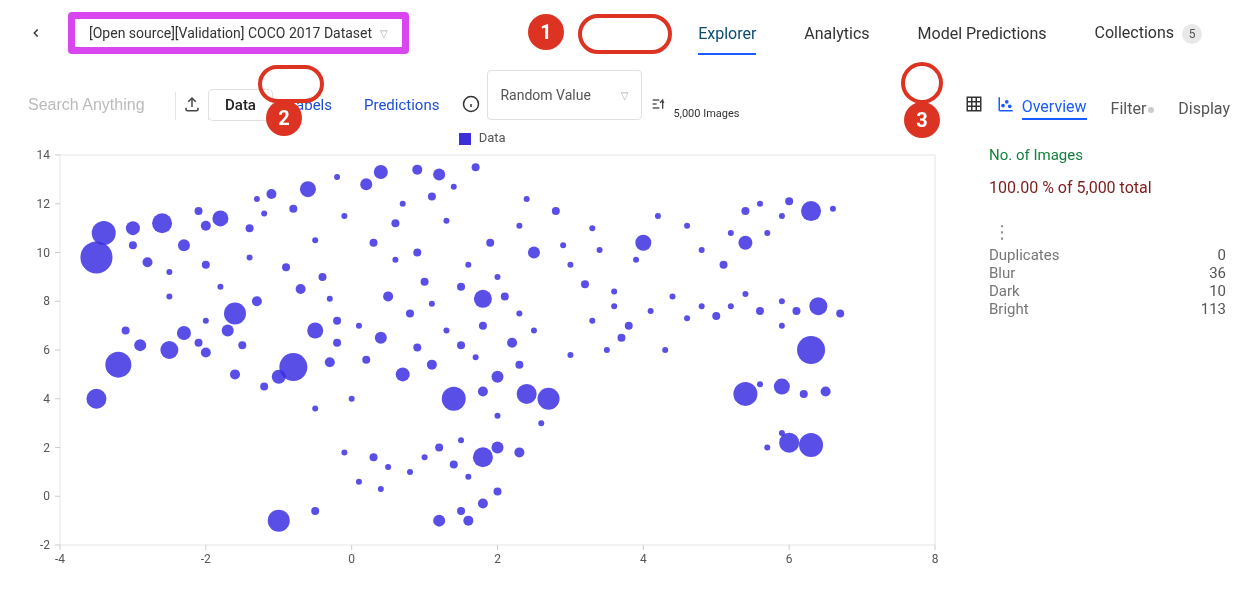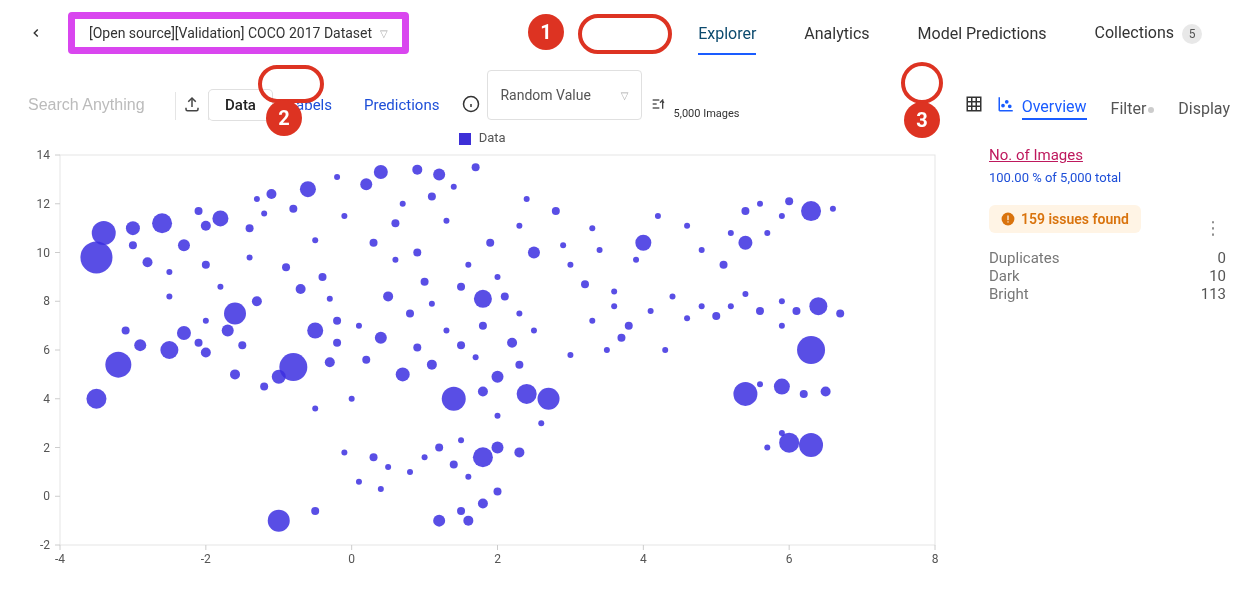--- a/index.html
+++ b/index.html
@@ -203,33 +203,32 @@
   .axis text { font-size: 12px; fill: #555; }
   .axis line, .axis path { stroke: #ccc; stroke-width: 1; }
   .plot-border { fill: none; stroke: #e5e5e5; stroke-width: 1; }
   
   .sidebar {
     width: 285px;
     padding: 16px 24px;
   }
   .sb-label {
     font-size: 15px;
-    color: #be185d;
-    margin-bottom: 6px;
-    text-decoration: underline;
+    color: #15803d;
+    margin-bottom: 14px;
   }
   .sb-big {
     font-size: 32px;
     font-weight: 600;
     color: #111;
     margin-bottom: 4px;
   }
   .sb-sub {
-    font-size: 13px;
-    color: #1d4ed8;
+    font-size: 16px;
+    color: #7f1d1d;
     margin-bottom: 20px;
   }
   .issues-pill {
     background: #fff4e5;
     color: #d9730d;
     display: inline-flex;
     align-items: center;
     gap: 6px;
     padding: 6px 12px;
     border-radius: 6px;
@@ -574,34 +573,30 @@
           <circle cx="550.4166666666667" cy="209.875" r="3" fill="#3c2fe0" fill-opacity="0.85"></circle>
           <circle cx="229.58333333333334" cy="112.375" r="3" fill="#3c2fe0" fill-opacity="0.85"></circle>
           <circle cx="338.9583333333333" cy="180.625" r="3" fill="#3c2fe0" fill-opacity="0.85"></circle>
         </g>
       </svg>
   </div>
   <div class="sidebar">
     <div class="sb-label">No. of Images</div>
     <div class="sb-sub">100.00 % of 5,000 total</div>
     <div class="issues-row">
-      <div class="issues-pill">
-        <svg width="14" height="14" viewBox="0 0 24 24" fill="#d9730d">
-            <circle cx="12" cy="12" r="11"></circle>
-            <rect x="11" y="6" width="2" height="8" fill="#fff"></rect>
-            <rect x="11" y="16" width="2" height="2" fill="#fff"></rect>
-          </svg>
-        <span>159 issues found</span>
-      </div>
       <div class="kebab">⋮</div>
     </div>
     <div class="issue-list" id="issue-list">
         <div class="issue-item">
           <span>Duplicates</span>
           <span class="val">0</span>
+        </div>
+        <div class="issue-item">
+          <span>Blur</span>
+          <span class="val">36</span>
         </div>
         <div class="issue-item">
           <span>Dark</span>
           <span class="val">10</span>
         </div>
         <div class="issue-item">
           <span>Bright</span>
           <span class="val">113</span>
         </div>
       </div>

